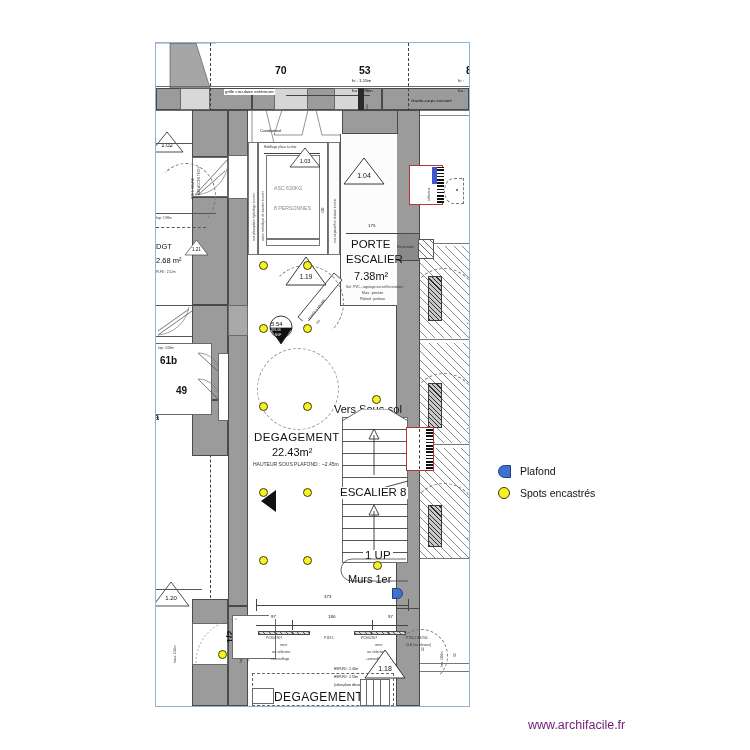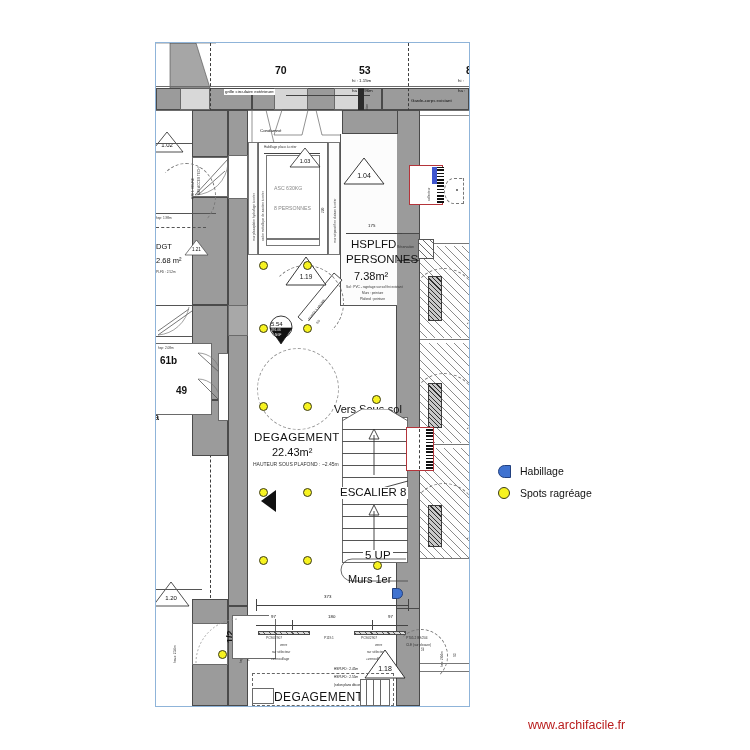--- a/index.html
+++ b/index.html
@@ -104,21 +104,21 @@
   
   .legend{position:absolute;left:498px;top:462px;}
   .legend-row{position:relative;height:22px;}
   .legend-row .sw{position:absolute;left:0;top:3px;}
   .legend-row .lab{position:absolute;left:22px;top:3px;font-size:10.5px;color:#111;white-space:nowrap;}
   .sw-applique{width:13px;height:13px;background:#3f72d0;border:1px solid #22407e;
                border-radius:99px 0 0 99px;box-sizing:border-box;}
   .sw-spot{width:12px;height:12px;background:#f7f320;border:1px solid #3b3b1a;
            border-radius:50%;box-sizing:border-box;}
 
-  .sitebrand{position:absolute;left:528px;top:718px;font-size:12.5px;color:#b91c1c;}
+  .sitebrand{position:absolute;left:528px;top:718px;font-size:12.5px;color:#701a75;}
 
   .stairtread{position:absolute;border-top:0.7px solid #555;}
   .uparrow{position:absolute;}
 </style>
 </head>
 <body>
 
 <div id="root">
 
   <div class="plan-frame">
@@ -291,22 +291,22 @@
       <div class="tri" style="left:186px;top:113px;width:44px;height:30px;">
         <svg width="44" height="30">
             <polygon points="22,2 42,28 2,28" fill="#fff" stroke="#222" stroke-width="0.9"></polygon>
           </svg>
         <div class="lbl" style="top:16px;font-size:7px;">1.04</div>
       </div>
 
       <div class="thinline" style="left:190px;top:190px;width:56px;height:0.7px;background:#444;"></div>
       <div class="t xs" style="left:212px;top:181px;">175</div>
 
-      <div class="t" style="left:195px;top:196px;font-size:11.5px;">HSPLFD</div>
-      <div class="t" style="left:190px;top:211px;font-size:11.5px;">PERSONNES</div>
+      <div class="t" style="left:195px;top:196px;font-size:11.5px;">PORTE</div>
+      <div class="t" style="left:190px;top:211px;font-size:11.5px;">ESCALIER</div>
       <div class="t" style="left:198px;top:228px;font-size:11px;">7.38m²</div>
       <div class="t tiny" style="left:190px;top:243px;">Sol : PVC - ragréage sur sol fini existant</div>
       <div class="t tiny" style="left:206px;top:249px;">Murs : peinture</div>
       <div class="t tiny" style="left:204px;top:255px;">Plafond : peinture</div>
 
       <div class="t tiny" style="left:241px;top:203px;">Réservation</div>
       <div class="hatch45" style="left:262px;top:196px;width:16px;height:20px;"></div>
 
       <div class="collector" style="left:253px;top:122px;width:34px;height:40px;"></div>
       <div class="bluebar" style="left:276px;top:124px;width:5px;height:17px;"></div>
@@ -377,21 +377,21 @@
       <svg class="uparrow" style="left:212px;top:386px;width:12px;height:46px;">
         <line x1="6" y1="46" x2="6" y2="6" stroke="#333" stroke-width="0.9"></line>
         <polygon points="6,0 11,10 1,10" fill="none" stroke="#333" stroke-width="0.9"></polygon>
       </svg>
       <svg class="uparrow" style="left:212px;top:462px;width:12px;height:46px;">
         <line x1="6" y1="46" x2="6" y2="6" stroke="#333" stroke-width="0.9"></line>
         <polygon points="6,0 11,10 1,10" fill="none" stroke="#333" stroke-width="0.9"></polygon>
       </svg>
 
       <div class="t" style="left:182px;top:444px;font-size:11.5px;background:#fff;padding:0 2px;">ESCALIER 8</div>
-      <div class="t" style="left:207px;top:507px;font-size:11.5px;background:#fff;padding:0 2px;">5 UP</div>
+      <div class="t" style="left:207px;top:507px;font-size:11.5px;background:#fff;padding:0 2px;">1 UP</div>
 
       <svg style="position:absolute;left:170px;top:514px;width:84px;height:26px;">
         <path d="M80 2 L26 2 A11 11 0 0 0 26 24 L82 24" fill="none" stroke="#444" stroke-width="0.8"></path>
       </svg>
       <div class="t" style="left:192px;top:531px;font-size:11px;">Murs 1er</div>
 
       <div class="collector" style="left:250px;top:384px;width:28px;height:44px;"></div>
       <div class="comb" style="left:270px;top:386px;width:7px;height:40px;"></div>
       <div class="centerline" style="left:263px;top:386px;height:40px;"></div>
 
@@ -490,23 +490,23 @@
       <div class="spot" style="left:62px;top:607px;"></div>
 
       <div class="applique right" style="left:236px;top:545px;"></div>
 
     </div>
   </div>
 
   <div class="legend">
     <div class="legend-row">
       <div class="sw sw-applique"></div>
-      <div class="lab">Habillage</div>
+      <div class="lab">Plafond</div>
     </div>
     <div class="legend-row">
       <div class="sw sw-spot"></div>
-      <div class="lab">Spots ragréage</div>
+      <div class="lab">Spots encastrés</div>
     </div>
   </div>
 
   <div class="sitebrand">www.archifacile.fr</div>
 
 </div>
 
 </body></html>

